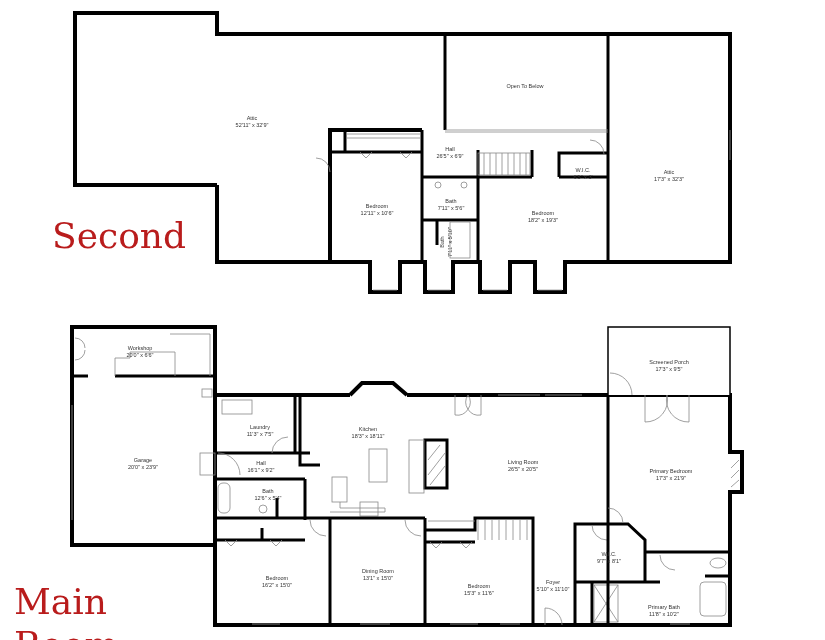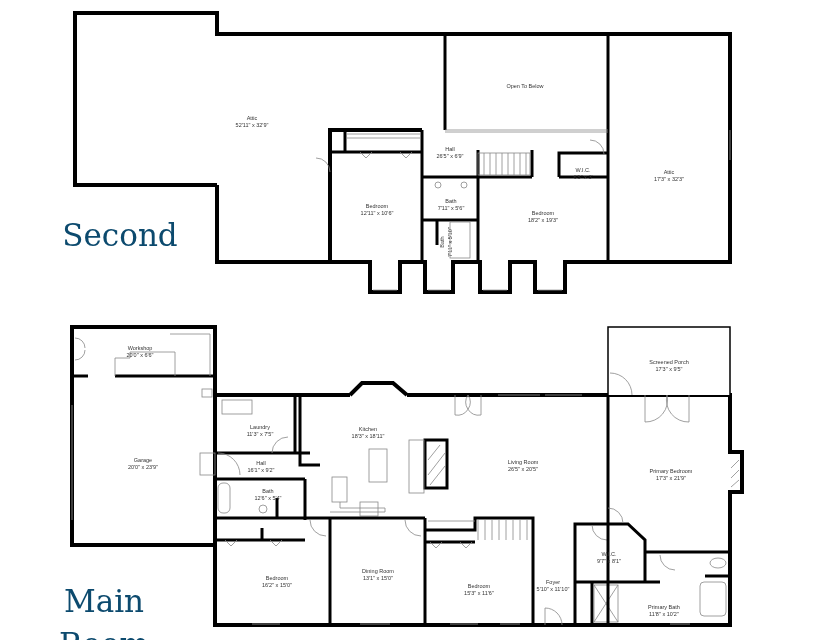--- a/index.html
+++ b/index.html
@@ -1,17 +1,17 @@
 <!DOCTYPE html>
 <html><head>
 <meta charset="utf-8">
 <style>
   html,body{margin:0;padding:0;background:#fff;}
   body{width:825px;height:640px;position:relative;overflow:hidden;font-family:"Liberation Sans",sans-serif;}
-  .floor-title{position:absolute;font-family:"DejaVu Serif","Liberation Serif",serif;color:#0c4a6e;font-size:31px;line-height:43px;text-align:center;}
+  .floor-title{position:absolute;font-family:"DejaVu Serif","Liberation Serif",serif;color:#b91c1c;font-size:36px;line-height:43px;text-align:left;}
   svg{position:absolute;left:0;top:0;}
   .room-label{font-family:"Liberation Sans",sans-serif;font-size:5.5px;fill:#333;text-anchor:middle;}
   .wall{fill:none;stroke:#000;stroke-width:4;stroke-linejoin:miter;}
   .iw{fill:none;stroke:#000;stroke-width:3;}
   .thin{fill:none;stroke:#888;stroke-width:0.8;}
   .win{fill:#fff;stroke:#999;stroke-width:0.8;}
 </style>
 </head>
 <body>
 

